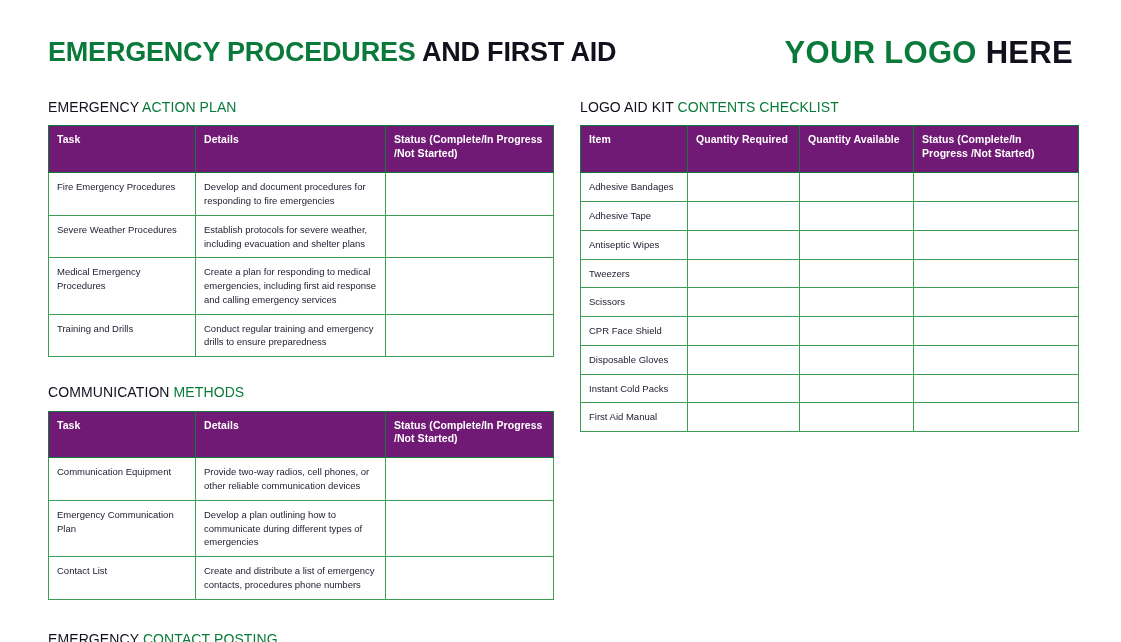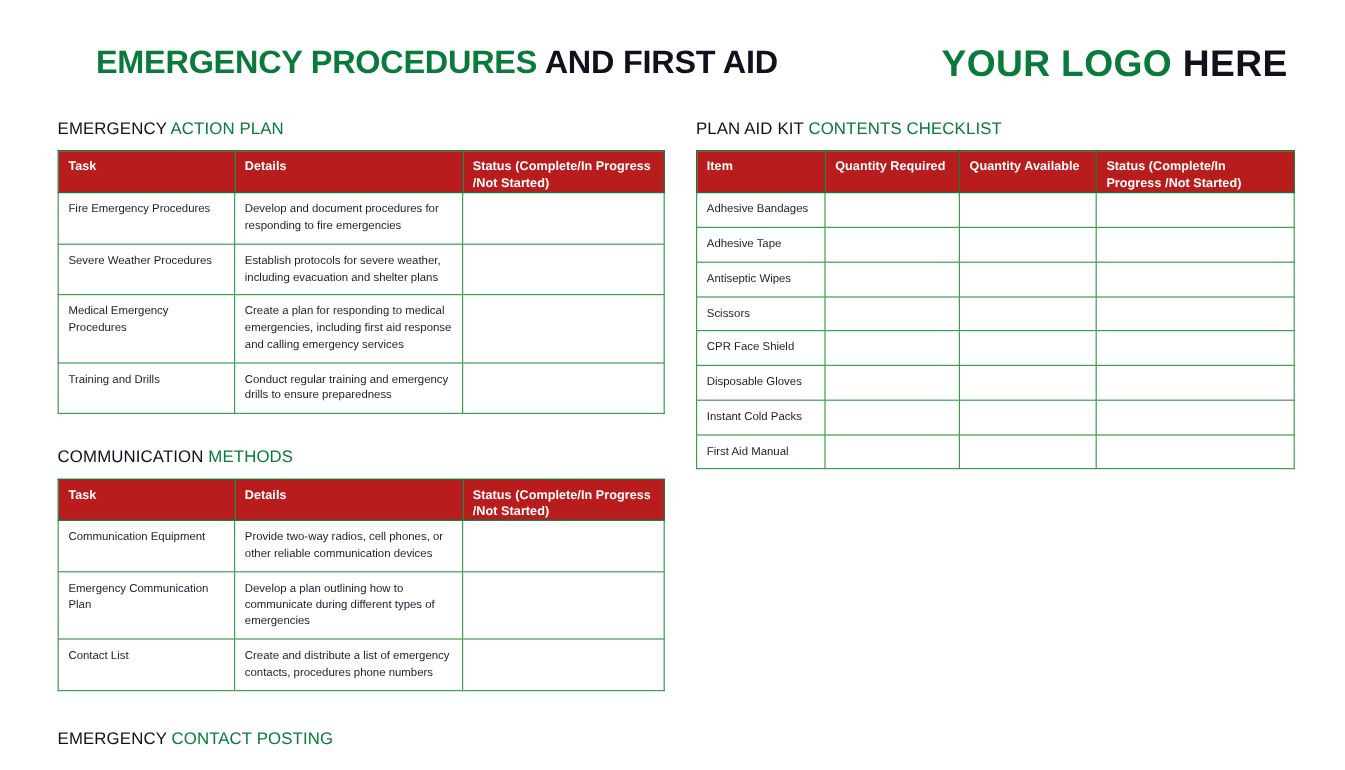--- a/index.html
+++ b/index.html
@@ -30,21 +30,20 @@
     padding: 0 48px 0 48px;
     box-sizing: border-box;
   }
   .doc-title {
     font-size: 27px;
     font-weight: bold;
     letter-spacing: -0.2px;
     white-space: nowrap;
     line-height: 1;
     margin-top: 12px;
-    margin-left: 32px;
   }
   .doc-title .accent { color: #0a7a3b; }
   .doc-title .dark   { color: #11111d; }
 
   .logo-block {
     font-size: 31px;
     font-weight: bold;
     letter-spacing: 0.3px;
     white-space: nowrap;
     line-height: 1;
@@ -86,28 +85,28 @@
     width: 100%;
     margin: 0;
   }
   table.grid th,
   table.grid td {
     border: 1px solid #3f9c53;
     vertical-align: top;
     box-sizing: border-box;
   }
   table.grid thead th {
-    background: #b91c1c;
+    background: #701a75;
     border-color: #0b7a3b;
     border-bottom-color: #0b7a3b;
     color: #ffffff;
     font-size: 10.5px;
     font-weight: bold;
     text-align: left;
-    padding: 7px 8px 0 8px;
+    padding: 7px 8px 12px 8px;
     line-height: 1.28;
     letter-spacing: 0.05px;
   }
   table.grid thead th + th {
     border-left: 1px solid #57b06a;
   }
   table.grid tbody td {
     font-size: 9.5px;
     line-height: 1.45;
     padding: 7px 8px 7px 8px;
@@ -248,21 +247,21 @@
       <span class="accent">CONTACT POSTING</span>
     </div>
 
   </div>
 
 </div>
 
 <div class="col-right">
   <div>
     <div class="section-heading">
-      <span class="dark">PLAN AID KIT</span>
+      <span class="dark">LOGO AID KIT</span>
       <span class="accent">CONTENTS CHECKLIST</span>
     </div>
     <table class="grid t-right">
       <colgroup>
           <col class="c-item">
           <col class="c-qr">
           <col class="c-qa">
           <col class="c-st">
         </colgroup>
       <thead>
@@ -286,20 +285,26 @@
           <td class="cell-blank"></td>
           <td class="cell-blank"></td>
         </tr>
         <tr>
           <td>Antiseptic Wipes</td>
           <td class="cell-blank"></td>
           <td class="cell-blank"></td>
           <td class="cell-blank"></td>
         </tr>
         <tr>
+          <td>Tweezers</td>
+          <td class="cell-blank"></td>
+          <td class="cell-blank"></td>
+          <td class="cell-blank"></td>
+        </tr>
+        <tr>
           <td>Scissors</td>
           <td class="cell-blank"></td>
           <td class="cell-blank"></td>
           <td class="cell-blank"></td>
         </tr>
         <tr>
           <td>CPR Face Shield</td>
           <td class="cell-blank"></td>
           <td class="cell-blank"></td>
           <td class="cell-blank"></td>

